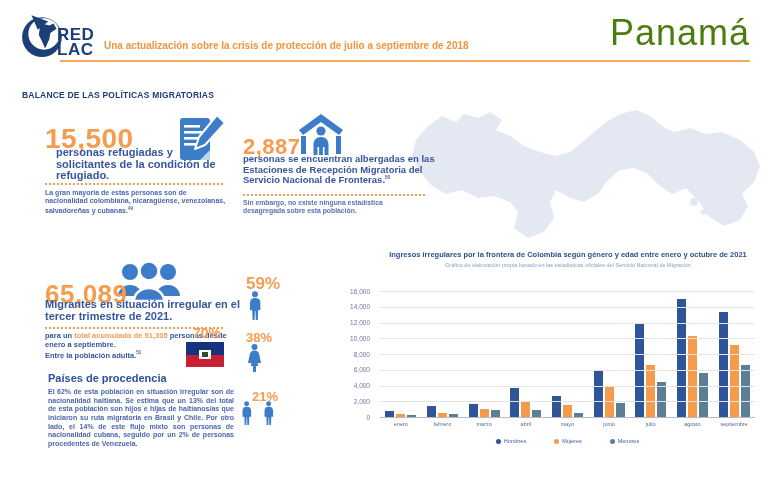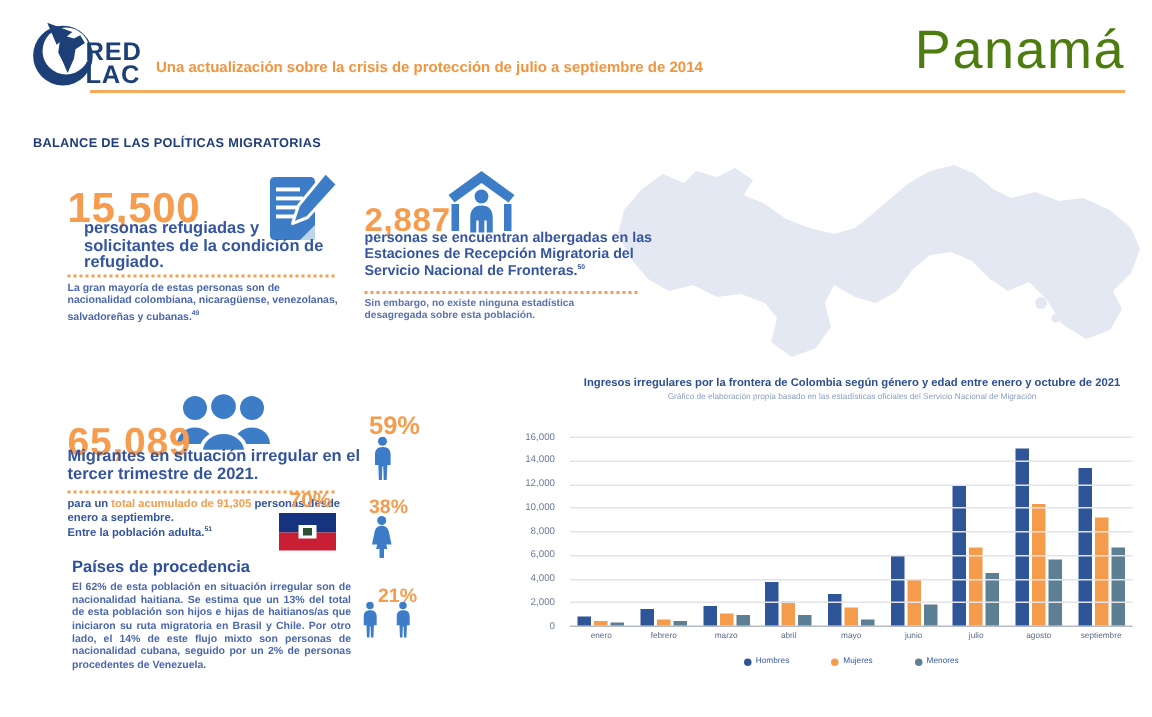--- a/index.html
+++ b/index.html
@@ -88,21 +88,21 @@
       <circle cx="21" cy="24" r="19" fill="#1c3f77"></circle>
       <circle cx="23" cy="21" r="15" fill="#ffffff"></circle>
       <path d="M11 3 L27 9 L17 17 Z" fill="#1c3f77"></path>
       <path d="M21 11 l7 2 4 -2 3 5 -6 4 -1 6 -4 9 -3 -7 -3 -6 1 -7 z" fill="#1c3f77"></path>
     </svg>
     <div class="logo-text">
       <div>RED</div>
       <div>LAC</div>
     </div>
   </div>
-  <div class="abs subtitle">Una actualización sobre la crisis de protección de julio a septiembre de 2014</div>
+  <div class="abs subtitle">Una actualización sobre la crisis de protección de julio a septiembre de 2018</div>
   <div class="abs rule"></div>
   <div class="abs country">Panamá</div>
 
   <div class="abs balance">BALANCE DE LAS POLÍTICAS MIGRATORIAS</div>
 
   <svg class="abs map" viewBox="0 0 368 143">
     <path fill="#e4e8f2" d="M18 38 L30 24 L44 14 L58 20 L66 12 L80 16 L92 10 L104 18 L98 28 L112 34 L126 44 L142 50 L158 54 L172 50 L182 42 L196 30 L208 20 L222 12 L238 8 L252 14 L264 24 L276 30 L292 26 L308 32 L324 30 L342 38 L356 50 L362 64 L356 80 L344 92 L350 104 L342 118 L326 124 L310 114 L300 98 L288 86 L274 92 L262 84 L250 72 L236 66 L222 68 L210 78 L200 92 L186 100 L172 96 L158 88 L152 100 L156 116 L146 130 L130 136 L116 126 L120 110 L112 100 L96 94 L80 96 L64 88 L48 92 L34 84 L22 70 L14 54 Z"></path>
     <circle cx="296" cy="100" r="4" fill="#e4e8f2"></circle>
     <circle cx="306" cy="110" r="3" fill="#e4e8f2"></circle>
   </svg>

